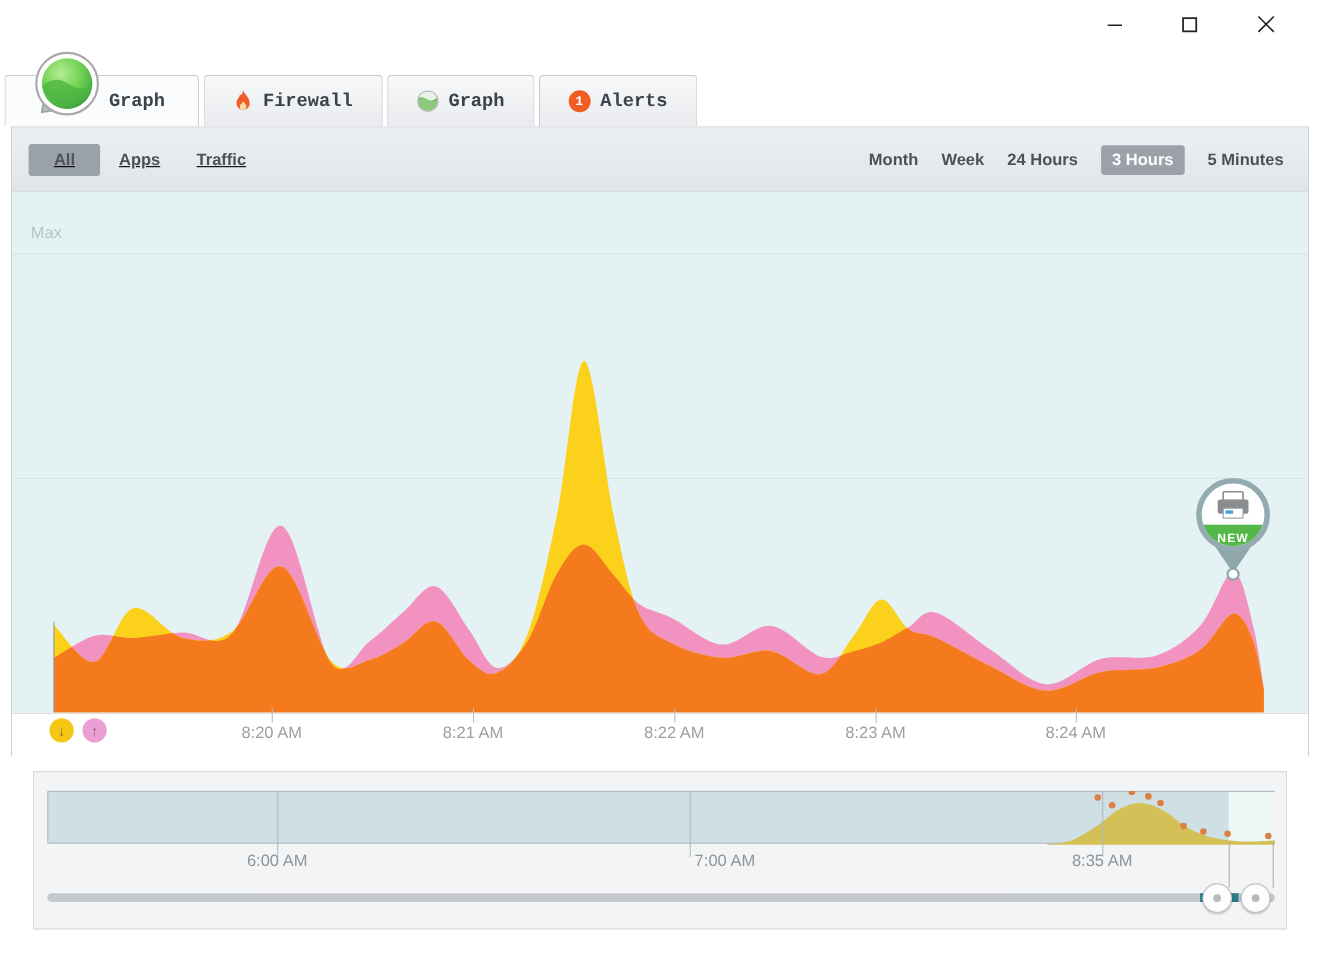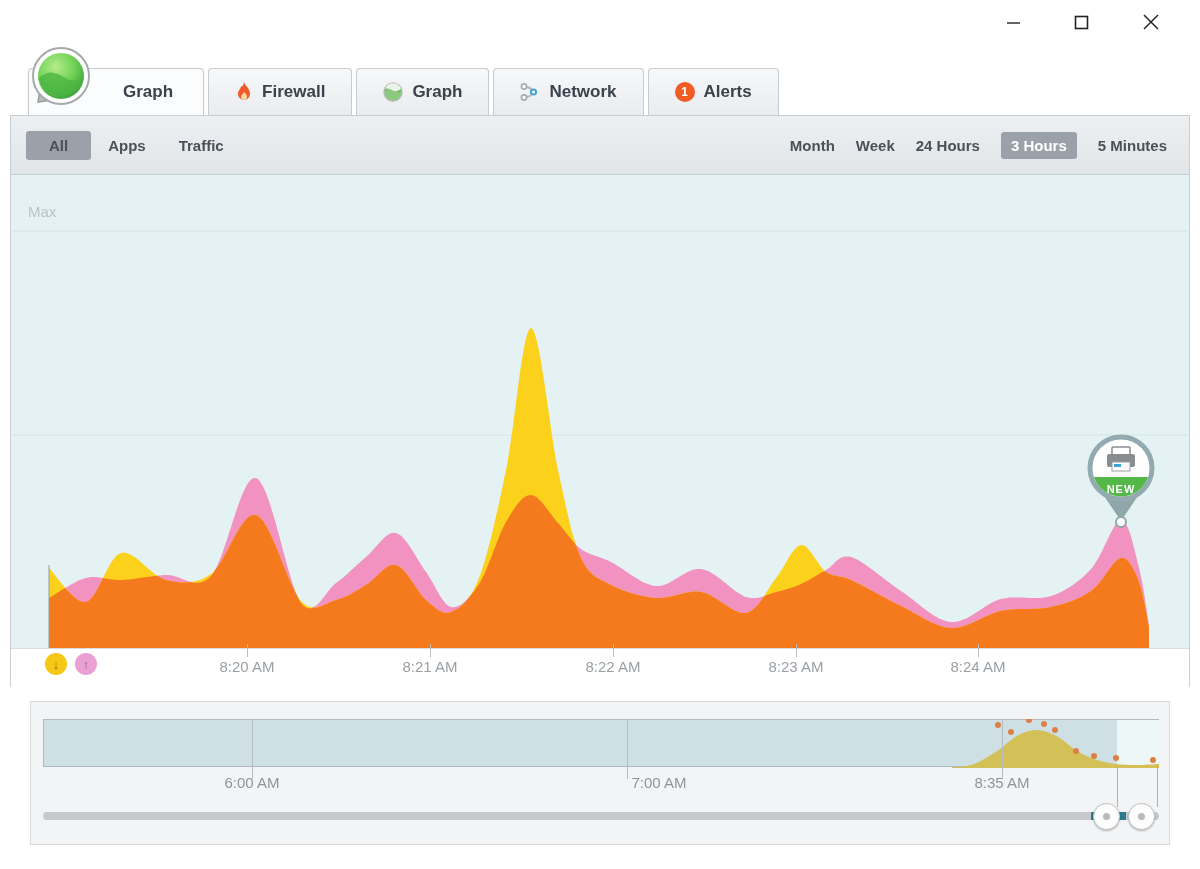--- a/index.html
+++ b/index.html
@@ -9,33 +9,33 @@
 
   
   .menu-btn { position:absolute; left:10px; top:3px; width:133px; height:34px;
     background:#1b7e9c; color:#fff; font-size:15px; font-weight:600;
     display:flex; align-items:center; justify-content:center; gap:7px; cursor:default; }
   .win-btn { position:absolute; top:6px; width:34px; height:32px;
     display:flex; align-items:center; justify-content:center; }
   .win-min { left:996px; } .win-max { left:1064px; } .win-close { left:1134px; }
 
   
-  .tabs { position:absolute; left:28px; top:68px; display:flex; gap:4px; }
+  .tabs { position:absolute; left:4px; top:68px; display:flex; gap:4px;font-family:Liberation Mono, monospace; }
   .tab { height:47px; background:linear-gradient(#f7f8f9,#e9ebee);
     border:1px solid #c6cbd0; border-bottom:none; border-radius:4px 4px 0 0;
     display:flex; align-items:center; justify-content:center; gap:9px;
     font-size:17px; font-weight:700; color:#3a424c; padding:0 26px; }
   .tab.active { background:#fbfcfd; padding-left:94px; padding-right:30px; }
   .badge { width:20px; height:20px; border-radius:50%; background:#f15b24; color:#fff;
     font-size:12px; font-weight:700; display:flex; align-items:center; justify-content:center; }
   .logo { position:absolute; left:30px; top:46px; width:62px; height:62px; z-index:5; }
 
   
   .panel { position:absolute; left:10px; top:115px; width:1180px; height:572px;
-    border:1px solid #c9ced2; background:#fff; }
+    border:1px solid #c9ced2; background:#fff;text-decoration:underline; }
 
   .toolbar { position:relative; height:59px; background:linear-gradient(#edf0f2,#e1e5e8);
     border-bottom:1px solid #c3ccd0; display:flex; align-items:center; }
   .pill { background:#9aa1a9; color:#fff; border-radius:3px; font-weight:700; }
   .flt { font-size:15px; font-weight:700; color:#4b5158; }
   .flt-all { margin-left:15px; padding:6px 23px; font-size:15px; }
   .flt-apps { margin-left:17px; } .flt-traffic { margin-left:33px; }
   .ranges { position:absolute; right:22px; display:flex; align-items:center; gap:21px; }
   .rng { font-size:15px; font-weight:700; color:#4b5158; }
   .rng.sel { background:#9aa1a9; color:#fff; border-radius:3px; padding:5px 10px; }
@@ -107,31 +107,20 @@
       </svg>
       <span>Firewall</span>
     </div>
     <div class="tab">
       <svg width="20" height="20" viewBox="0 0 20 20">
         <circle cx="10" cy="10" r="9" fill="#6db262" stroke="#b9bdb9" stroke-width="1.5"></circle>
         <path d="M1.5 10 Q6 4.5 11 8 Q16 11.5 18.5 8.5 L18.5 10 A8.5 8.5 0 0 1 1.5 10Z" fill="#8ecb7f" opacity="0.9"></path>
         <path d="M2 7 A8.5 8.5 0 0 1 18 7 Q13 11 9 8 Q5 5.5 2 7Z" fill="#ffffff" opacity="0.85"></path>
       </svg>
       <span>Graph</span>
-    </div>
-    <div class="tab">
-      <svg width="20" height="22" viewBox="0 0 20 22">
-        <path d="M5 6 Q10 6 12 9" fill="none" stroke="#b3b6b8" stroke-width="1.8"></path>
-        <path d="M5 16 Q10 16 12 13" fill="none" stroke="#b3b6b8" stroke-width="1.8"></path>
-        <circle cx="4" cy="5.5" r="2.6" fill="#fff" stroke="#a9acae" stroke-width="1.7"></circle>
-        <circle cx="4" cy="16.5" r="2.6" fill="#fff" stroke="#a9acae" stroke-width="1.7"></circle>
-        <circle cx="13.5" cy="11" r="3.6" fill="#4aa3cf"></circle>
-        <circle cx="13.5" cy="11" r="1.5" fill="#fff"></circle>
-      </svg>
-      <span>Network</span>
     </div>
     <div class="tab">
       <span class="badge">1</span>
       <span>Alerts</span>
     </div>
   </div>
 
   <svg class="logo" viewBox="0 0 62 62">
     <defs>
       <radialGradient id="ball" cx="38%" cy="30%" r="75%">

